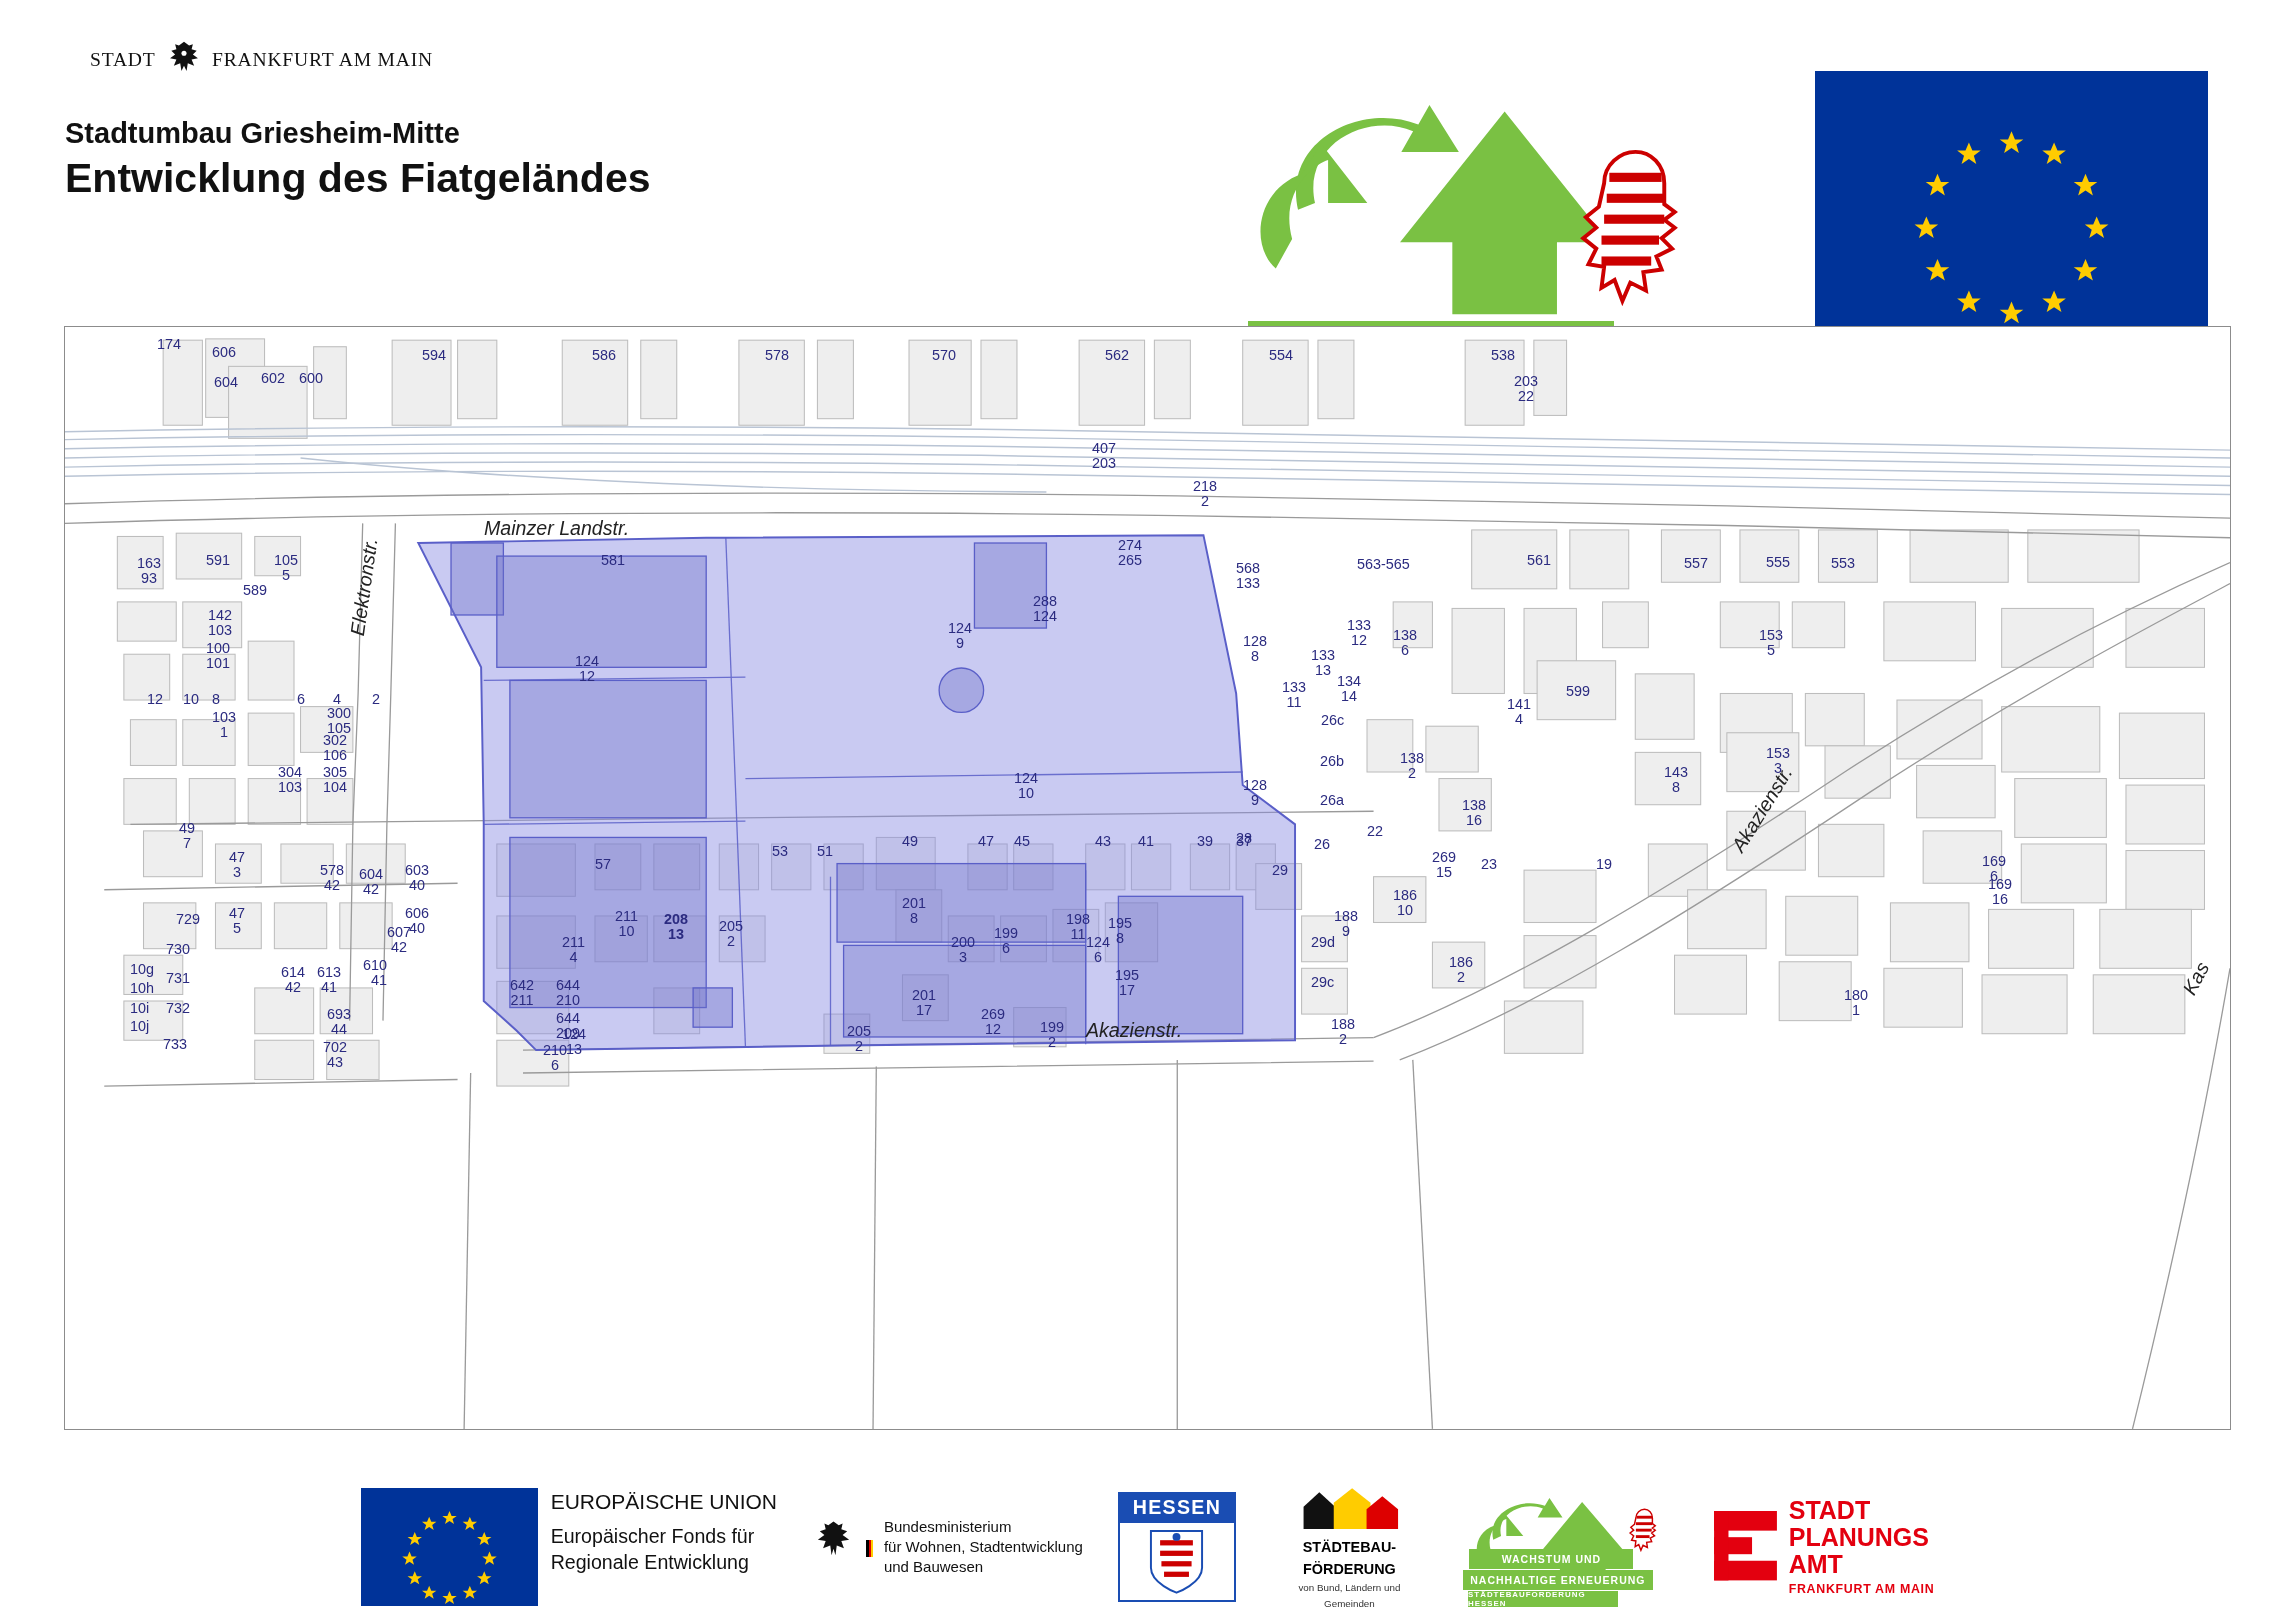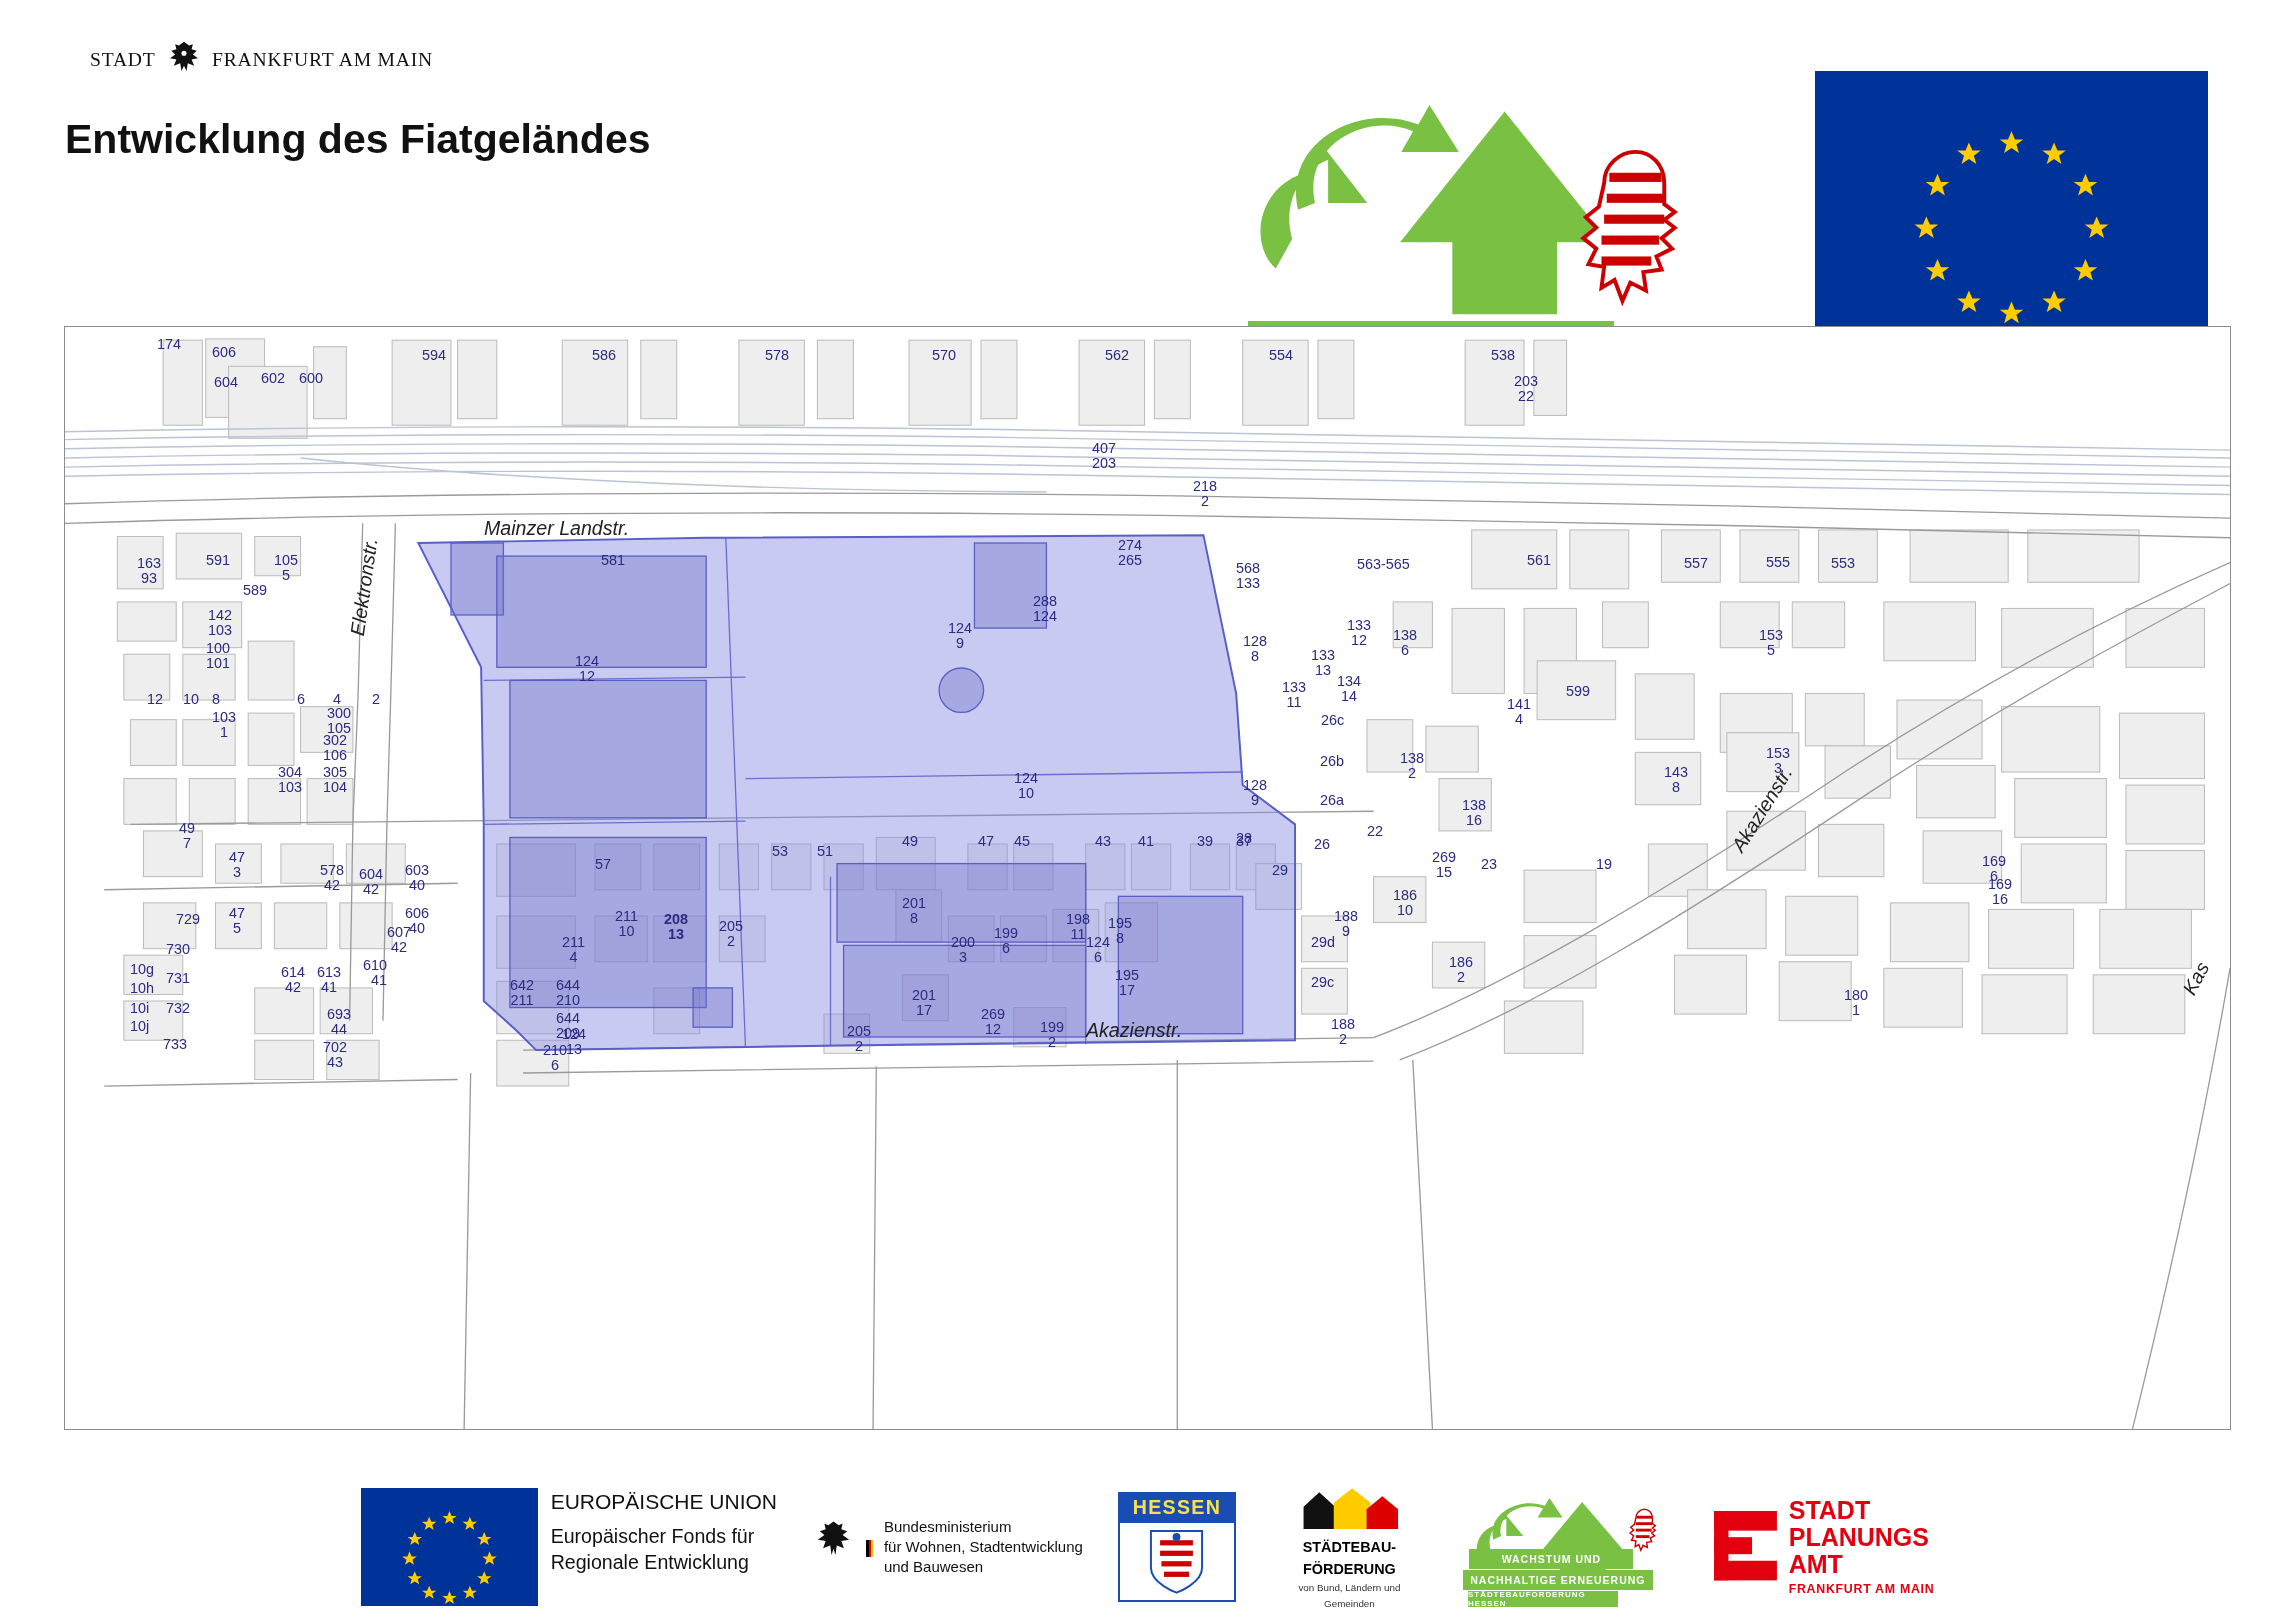--- a/index.html
+++ b/index.html
@@ -136,21 +136,21 @@
   .eu-small-text { font-size: 19.6px; line-height: 1.3; color: #111; }
   .eu-small-text .l1 { font-size: 21px; margin-bottom: 9.2px; }
 
   .bmwsb { display: flex; align-items: center; gap: 10.5px; }
   .bmwsb .eagle-small { width: 43px; height: 63px; }
   .bmwsb .txt { font-size: 15px; line-height: 1.35; color: #111; }
   .bmwsb .bar { width: 7.9px; height: 17px; margin-top: 3.9px;
     background: linear-gradient(to right, #000 0 2.6px, #dd0000 2.6px 5.2px, #ffce00 5.2px 7.9px); }
 
   .hessen-logo { width: 118px; text-align: center; }
-  .hessen-logo .cap { background: #1a4db3; color: #fde047; font-weight: bold;
+  .hessen-logo .cap { background: #1a4db3; color: #ffffff; font-weight: bold;
     font-size: 19.6px; letter-spacing: 1.3px; padding: 3.9px 0; }
   .hessen-logo .shield-box { border: 2px solid #1a4db3; border-top: none;
     height: 79px; display: flex; align-items: center; justify-content: center; }
 
   .staedtebau { text-align: center; width: 157px; }
   .staedtebau .houses { height: 50px; display: flex; align-items: flex-end;
     justify-content: center; gap: 3.9px; }
   .staedtebau .t1 { font-size: 14.4px; font-weight: bold; line-height: 1.2; margin-top: 5.2px; }
   .staedtebau .t2 { font-size: 9.8px; line-height: 1.25; margin-top: 3.9px; color: #333; }
 
@@ -176,20 +176,21 @@
   <div class="city-logo">
     <span class="city-text">STADT</span>
     <svg class="eagle" viewBox="0 0 60 64">
       <path d="M30 4 L38 10 L44 8 L42 16 L50 18 L44 24 L52 30 L42 32 L46 42 L36 38 L34 50 L30 42 L26 50 L24 38 L14 42 L18 32 L8 30 L16 24 L10 18 L18 16 L16 8 L22 10 Z" fill="#111"></path>
       <circle cx="30" cy="22" r="4" fill="#fff"></circle>
     </svg>
     <span class="city-text big">FRANKFURT AM MAIN</span>
   </div>
 
   <div class="title-block">
+    <div class="title-sub">Stadtumbau Griesheim-Mitte</div>
     <div class="title-main">Entwicklung des Fiatgeländes</div>
   </div>
 
   <div class="hessen-badge">
     <svg class="arrow-wrap" viewBox="0 0 760 400">
       <path d="M130 150 C110 60, 210 10, 280 40 L262 72 L350 72 L305 0 L288 30 C200 -5, 80 55, 104 160 Z" fill="#7ac143"></path>
       <path d="M95 205 C75 130, 130 90, 150 84 L150 150 L210 150 L140 60 L110 105 C40 130, 30 215, 70 250 Z" fill="#7ac143"></path>
       <path d="M420 10 L580 210 L500 210 L500 320 L340 320 L340 210 L260 210 Z" fill="#7ac143"></path>
     </svg>
     <svg style="position:absolute;left:340px;top:39px;width:131px;height:170px" viewBox="0 0 100 130">

